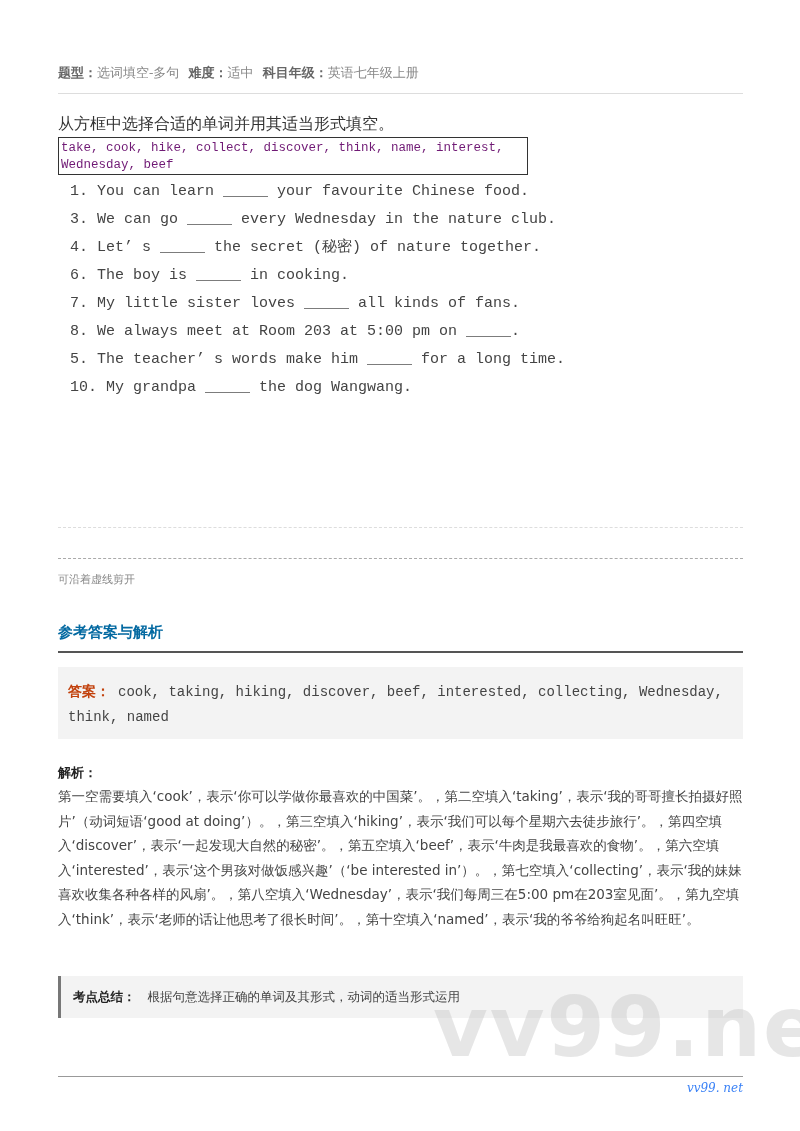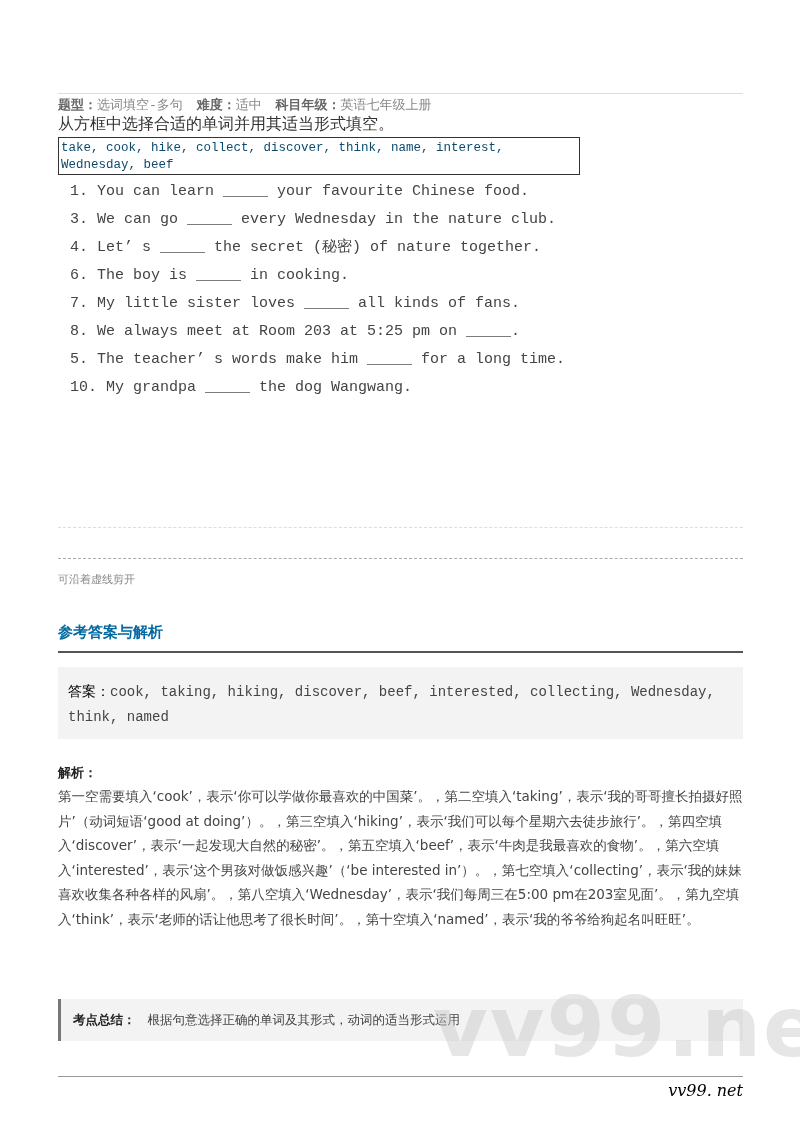--- a/index.html
+++ b/index.html
@@ -1,66 +1,66 @@
 <!DOCTYPE html>
 <html><head>
   <meta charset="utf-8">
   <style>
     html, body { margin: 0; padding: 0; background: #ffffff; }
     body { width: 800px; height: 1131px; position: relative; overflow: hidden;
            font-family: "DejaVu Serif", "Liberation Serif", serif; color: #333; }
     .page { position: absolute; left: 58px; top: 0; width: 685px; }
 
     .meta { position: absolute; top: 64px; left: 0; font-size: 13px; color: #888;
-            font-family: Liberation Mono, monospace; white-space: nowrap; margin-top: 32px; }
+            font-family: Liberation Serif, serif; white-space: nowrap; }
     .meta b { color: #666; font-weight: bold; }
     .meta span.val { margin-right: 6px; }
     .meta-rule { position: absolute; top: 93px; left: 0; width: 685px; height: 1px; background: #ddd; }
 
     .instruction { position: absolute; top: 114px; left: 0; font-size: 16px; color: #333;
                    font-family: "DejaVu Sans", sans-serif; }
-    .wordbox { position: absolute; top: 137px; left: 0; width: 522px; height: 38px;
+    .wordbox { position: absolute; top: 137px; left: 0; width: 470px; height: 38px;
                border: 1.5px solid #333; box-sizing: border-box; padding: 2px 2px;
                font-family: "Liberation Mono", "DejaVu Sans Mono", monospace; font-size: 12.5px;
-               line-height: 17px; color: #0c4a6e; }
+               line-height: 17px; color: #701a75; }
 
     .questions { position: absolute; top: 180px; left: 12px; list-style: none; margin: 0; padding: 0;
                  font-family: "Liberation Mono", "DejaVu Sans Mono", monospace; font-size: 15px; color: #444; }
     .questions li { height: 28px; line-height: 24px; white-space: pre; }
 
     .dash1 { position: absolute; top: 527px; left: 0; width: 685px; border-top: 1px dashed #ddd; }
     .dash2 { position: absolute; top: 558px; left: 0; width: 685px; border-top: 1.5px dashed #aaa; }
     .cut-note { position: absolute; top: 572px; left: 0; width: 685px; text-align: left;
                 font-family: "DejaVu Sans", sans-serif; font-size: 11px; color: #888; }
 
     .ans-title { position: absolute; top: 623px; left: 0; font-family: "DejaVu Sans", sans-serif;
                  font-weight: bold; font-size: 15px; color: #0369a1; }
     .ans-rule { position: absolute; top: 651px; left: 0; width: 685px; height: 2px; background: #555; }
 
     .answer-box { position: absolute; top: 667px; left: 0; width: 685px; height: 72px; background: #f3f3f3;
                   box-sizing: border-box; padding: 12px 10px; font-family: "Liberation Mono", "DejaVu Sans Mono", monospace;
                   font-size: 14px; line-height: 25px; color: #444; }
-    .answer-box .lbl { font-family: "DejaVu Sans", sans-serif; font-weight: normal; color: #000000; margin-right: 0; }
+    .answer-box .lbl { font-family: "DejaVu Sans", sans-serif; font-weight: bold; color: #c2410c; margin-right: 8px; }
 
     .analysis-label { position: absolute; top: 764px; left: 0; font-family: "DejaVu Sans", sans-serif;
                       font-weight: bold; font-size: 13px; color: #222; }
     .analysis { position: absolute; top: 784px; left: 0; width: 690px; font-size: 13.5px; line-height: 24.5px;
                 color: #444; font-family: "DejaVu Sans", sans-serif; }
 
-    .summary { position: absolute; top: 999px; left: 0; width: 685px; height: 42px; background: #f3f3f3;
+    .summary { position: absolute; top: 976px; left: 0; width: 685px; height: 42px; background: #f3f3f3;
                border-left: 3px solid #777; box-sizing: border-box; padding: 0 12px;
                display: flex; align-items: center; font-family: "DejaVu Sans", sans-serif; font-size: 12.5px; color: #444; }
     .summary .lbl { font-weight: bold; color: #222; margin-right: 12px; }
 
     .watermark { position: absolute; top: 985px; left: 375px; font-family: "DejaVu Sans", sans-serif;
                  font-weight: bold; font-size: 84px; color: rgba(200,200,200,0.45); letter-spacing: 2px;
                  pointer-events: none; line-height: 1; }
 
     .footer-rule { position: absolute; top: 1076px; left: 0; width: 685px; height: 1px; background: #999; }
-    .footer-site { position: absolute; top: 1081px; right: 0; font-style: italic; font-size: 16px; color: #000000;
+    .footer-site { position: absolute; top: 1081px; right: 0; font-style: italic; font-size: 12px; color: #3b82f6;
                    font-family: "DejaVu Serif", serif; }
   </style>
 </head>
 <body>
 
 <div class="page">
 
   <div class="meta">
     <b>题型：</b><span class="val">选词填空-多句</span>
     <b>难度：</b><span class="val">适中</span>
@@ -70,21 +70,21 @@
 
   <div class="instruction">从方框中选择合适的单词并用其适当形式填空。</div>
   <div class="wordbox">take, cook, hike, collect, discover, think, name, interest, Wednesday, beef</div>
 
   <ol class="questions">
     <li>1. You can learn _____ your favourite Chinese food.</li>
     <li>3. We can go _____ every Wednesday in the nature club.</li>
     <li>4. Let’ s _____ the secret (秘密) of nature together.</li>
     <li>6. The boy is _____ in cooking.</li>
     <li>7. My little sister loves _____ all kinds of fans.</li>
-    <li>8. We always meet at Room 203 at 5:25 pm on _____.</li>
+    <li>8. We always meet at Room 203 at 5:00 pm on _____.</li>
     <li>5. The teacher’ s words make him _____ for a long time.</li>
     <li>10. My grandpa _____ the dog Wangwang.</li>
   </ol>
 
   <div class="dash1"></div>
   <div class="dash2"></div>
   <div class="cut-note">可沿着虚线剪开</div>
 
   <div class="ans-title">参考答案与解析</div>
   <div class="ans-rule"></div>

